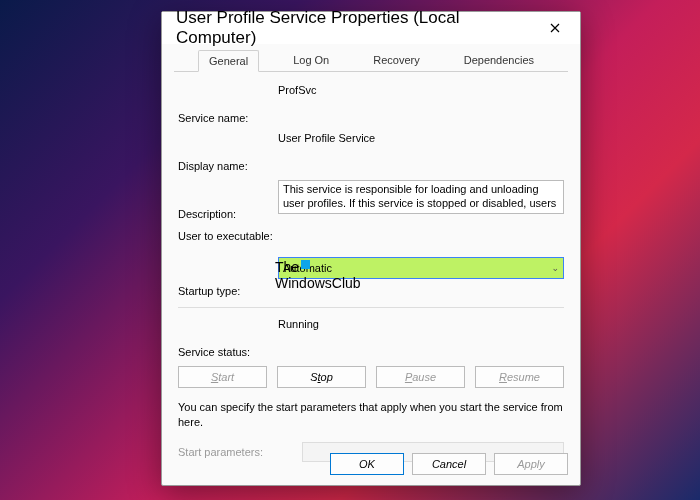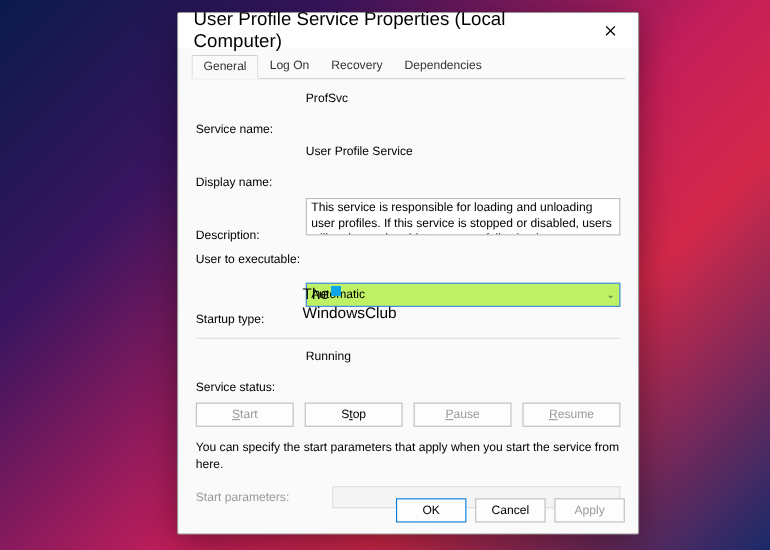--- a/index.html
+++ b/index.html
@@ -6,46 +6,46 @@
   body { margin: 0; width: 700px; height: 500px; overflow: hidden;
     background: linear-gradient(135deg, #0a1a4a 0%, #3a1560 25%, #c41e5a 55%, #d4284a 70%, #1a2a6a 100%); }
   .dialog { position: absolute; left: 161px; top: 11px; width: 420px; height: 475px;
     background: #fafafa; border: 1px solid #999; border-radius: 2px; box-shadow: 0 8px 32px rgba(0,0,0,.4); }
   .titlebar { display: flex; align-items: center; height: 32px; padding: 0 8px 0 14px; background: #fff; }
   .titlebar-text { flex: 1; font-size: 17px; color: #000; }
   .close-btn { width: 34px; height: 24px; display: flex; align-items: center; justify-content: center;
     cursor: pointer; font-size: 13px; color: #000; }
   .body { padding: 6px 12px 10px 12px; }
   .tabs { display: flex; border-bottom: 1px solid #d0d0d0; font-size: 11px; }
-  .tab { padding: 4px 10px 4px 10px; cursor: pointer; color: #333; }
+  .tab { padding: 4px 10px 4px 10px; cursor: pointer; color: #333; margin-left: 24px; }
   .tab.active { background: #fafafa; border: 1px solid #d0d0d0; border-bottom: 1px solid #fafafa;
     margin-bottom: -1px; border-radius: 2px 2px 0 0; }
   .panel { padding: 12px 4px 4px 4px; font-size: 11px; color: #000; }
   .row { display: flex; margin-bottom: 8px; }
   .label { width: 100px; color: #000; margin-top: 28px; }
   .value { flex: 1; }
   .desc-box { flex: 1; height: 34px; border: 1px solid #bbb; background: #fff; padding: 2px 4px;
     overflow: hidden; font-size: 11px; line-height: 1.25; }
   .path-block { margin: 6px 0 12px 0; line-height: 1.5; }
   .select { flex: 1; height: 22px; border: 1px solid #3b82f6; background: #bef264; font-size: 11px;
     padding: 2px 4px; display: flex; align-items: center; justify-content: space-between; cursor: pointer; }
   .chev { font-size: 9px; color: #555; }
   .divider { border: none; border-top: 1px solid #ddd; margin: 10px 0; }
   .svc-buttons { display: flex; gap: 10px; margin: 8px 0 12px 0; }
   .svc-buttons .btn { flex: 1; }
   .btn { height: 22px; border: 1px solid #bbb; background: #fdfdfd; font-size: 11px;
-    display: flex; align-items: center; justify-content: center; cursor: pointer; }
+    display: flex; align-items: center; justify-content: center; cursor: pointer; font-style: italic; }
   .btn.disabled { color: #9a9a9a; cursor: default; }
   .btn.primary { border-color: #0078d4; }
   .helptext { margin: 4px 0 12px 0; line-height: 1.4; }
   .param-row { display: flex; align-items: center; gap: 24px; margin-top: 4px; }
   .param-label { color: #9a9a9a; width: 100px; }
   .param-input { flex: 1; height: 20px; border: 1px solid #ddd; background: #f4f4f4; }
   .footer { position: absolute; bottom: 10px; right: 12px; display: flex; gap: 8px; }
-  .footer .btn { width: 64px; }
+  .footer .btn { width: 74px; }
   .watermark { position: absolute; left: 275px; top: 260px; font-size: 14px; color: #000000;
     font-family: Georgia, serif; pointer-events: none; line-height: 1.05; }
   .watermark .sq { display:inline-block; width:9px; height:9px; background:#0ea5e9; margin-left:2px; vertical-align: top; }
   .underline { text-decoration: underline; }
 </style>
 </head>
 <body>
 
 <div class="dialog">
   <div class="titlebar">

